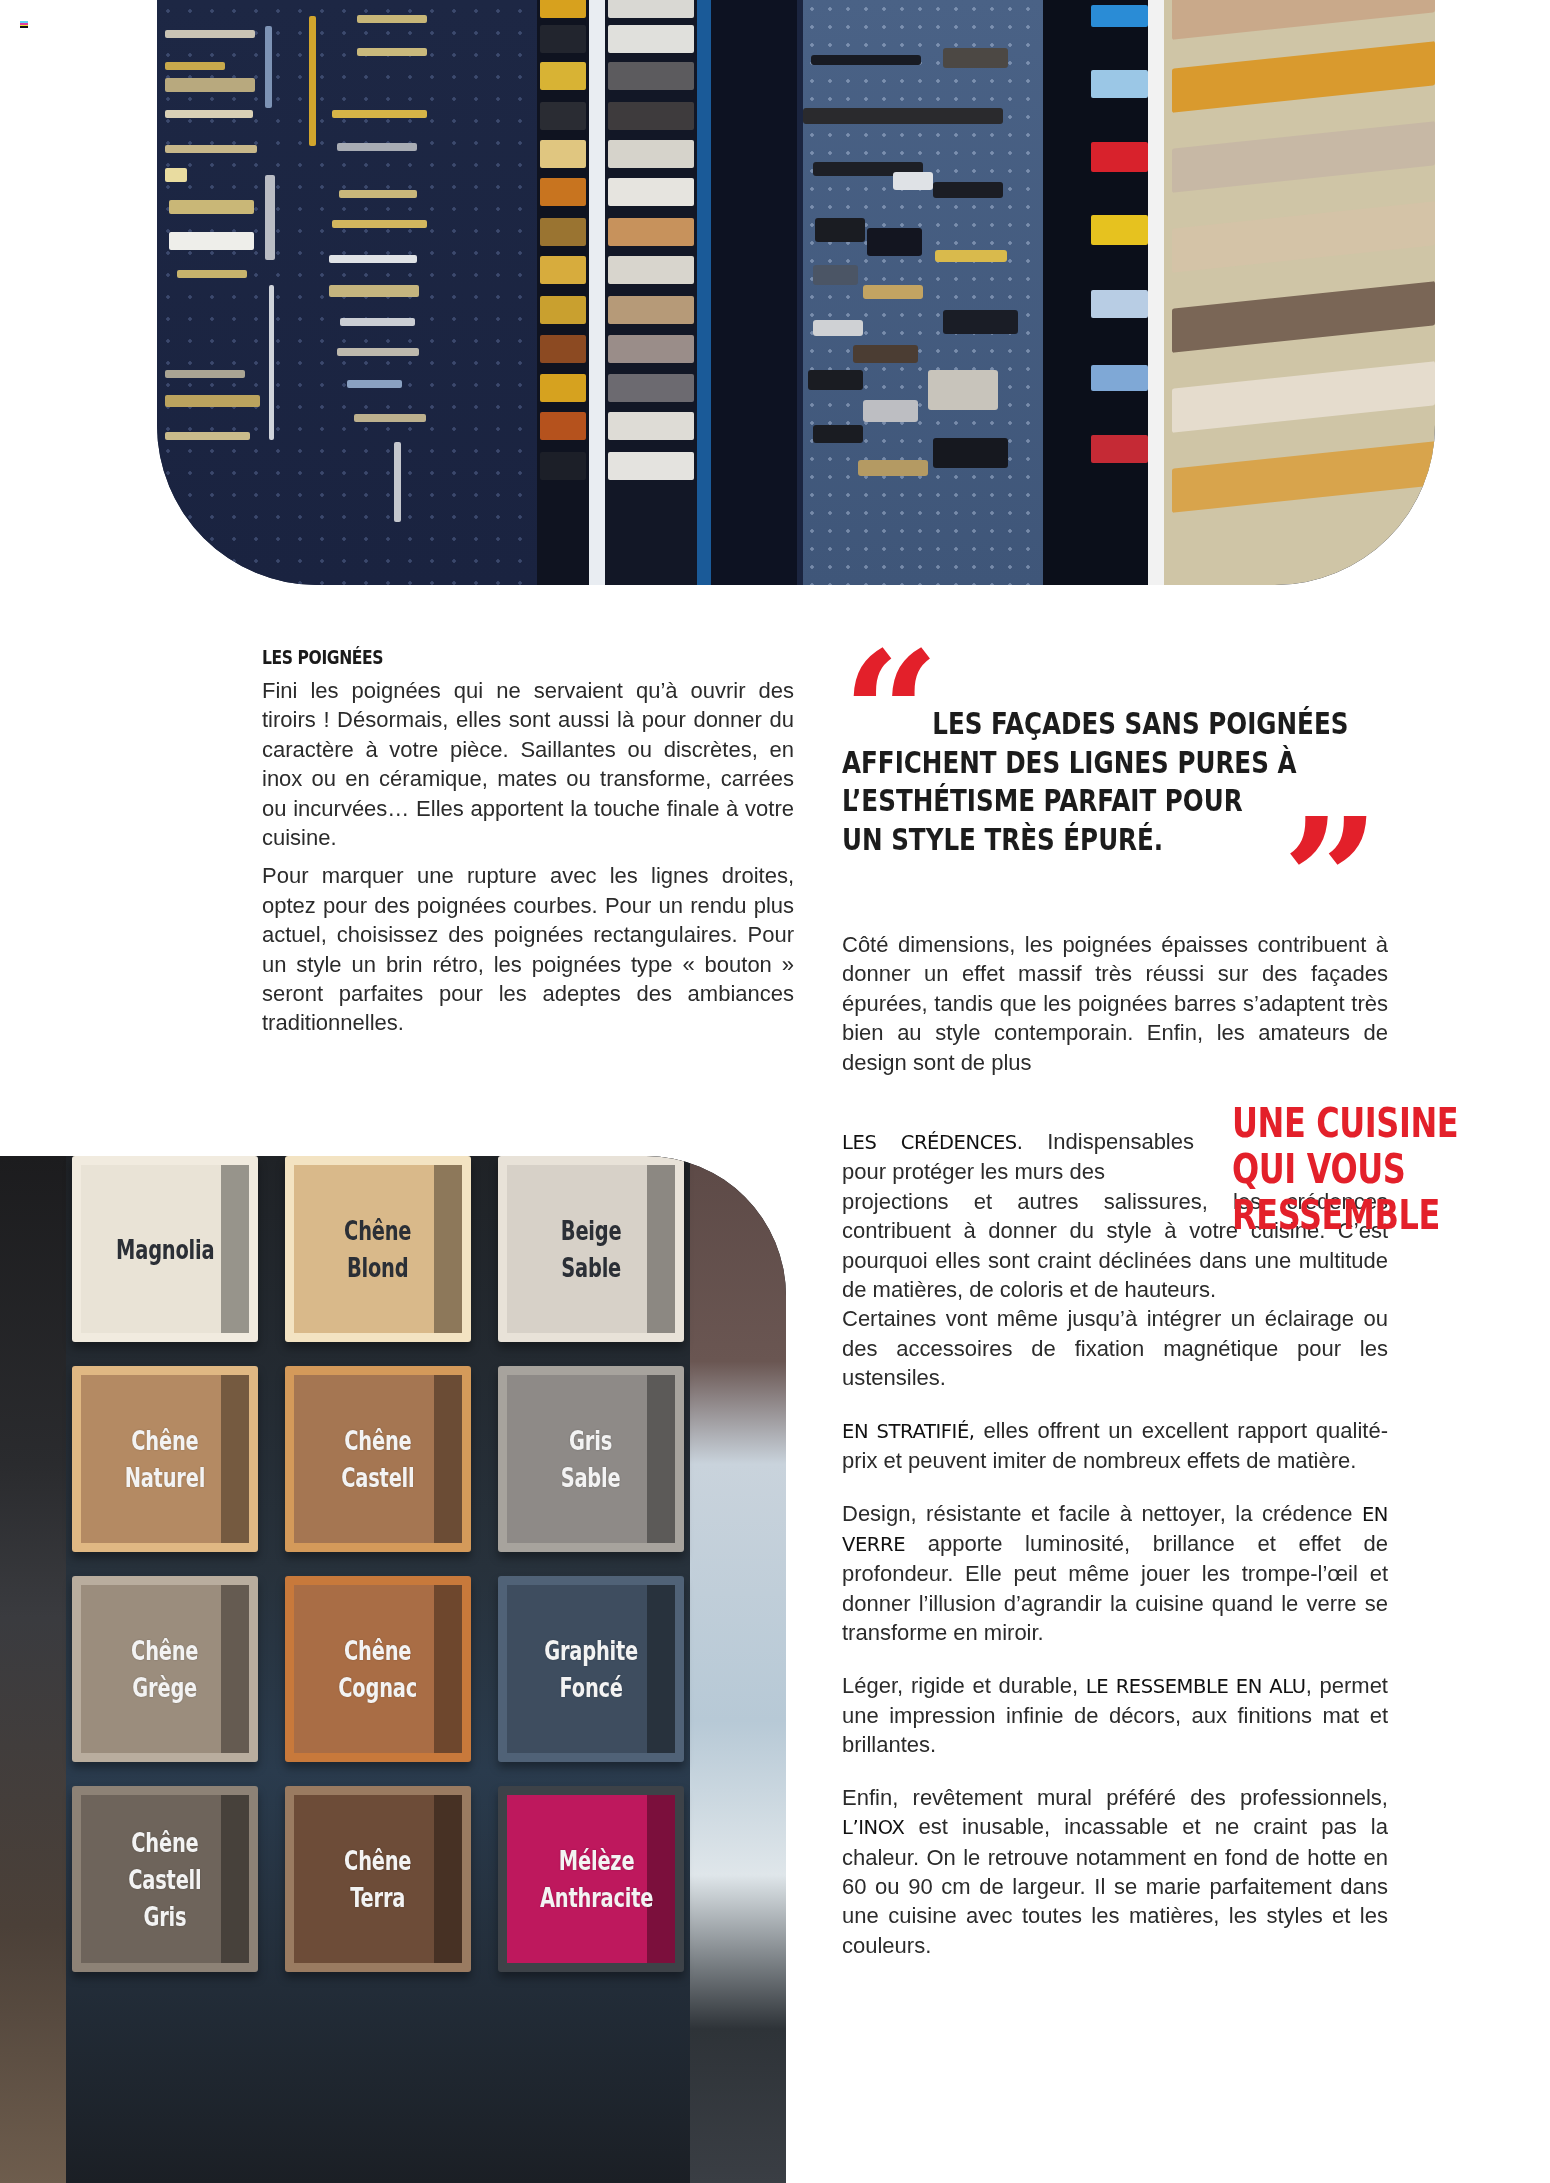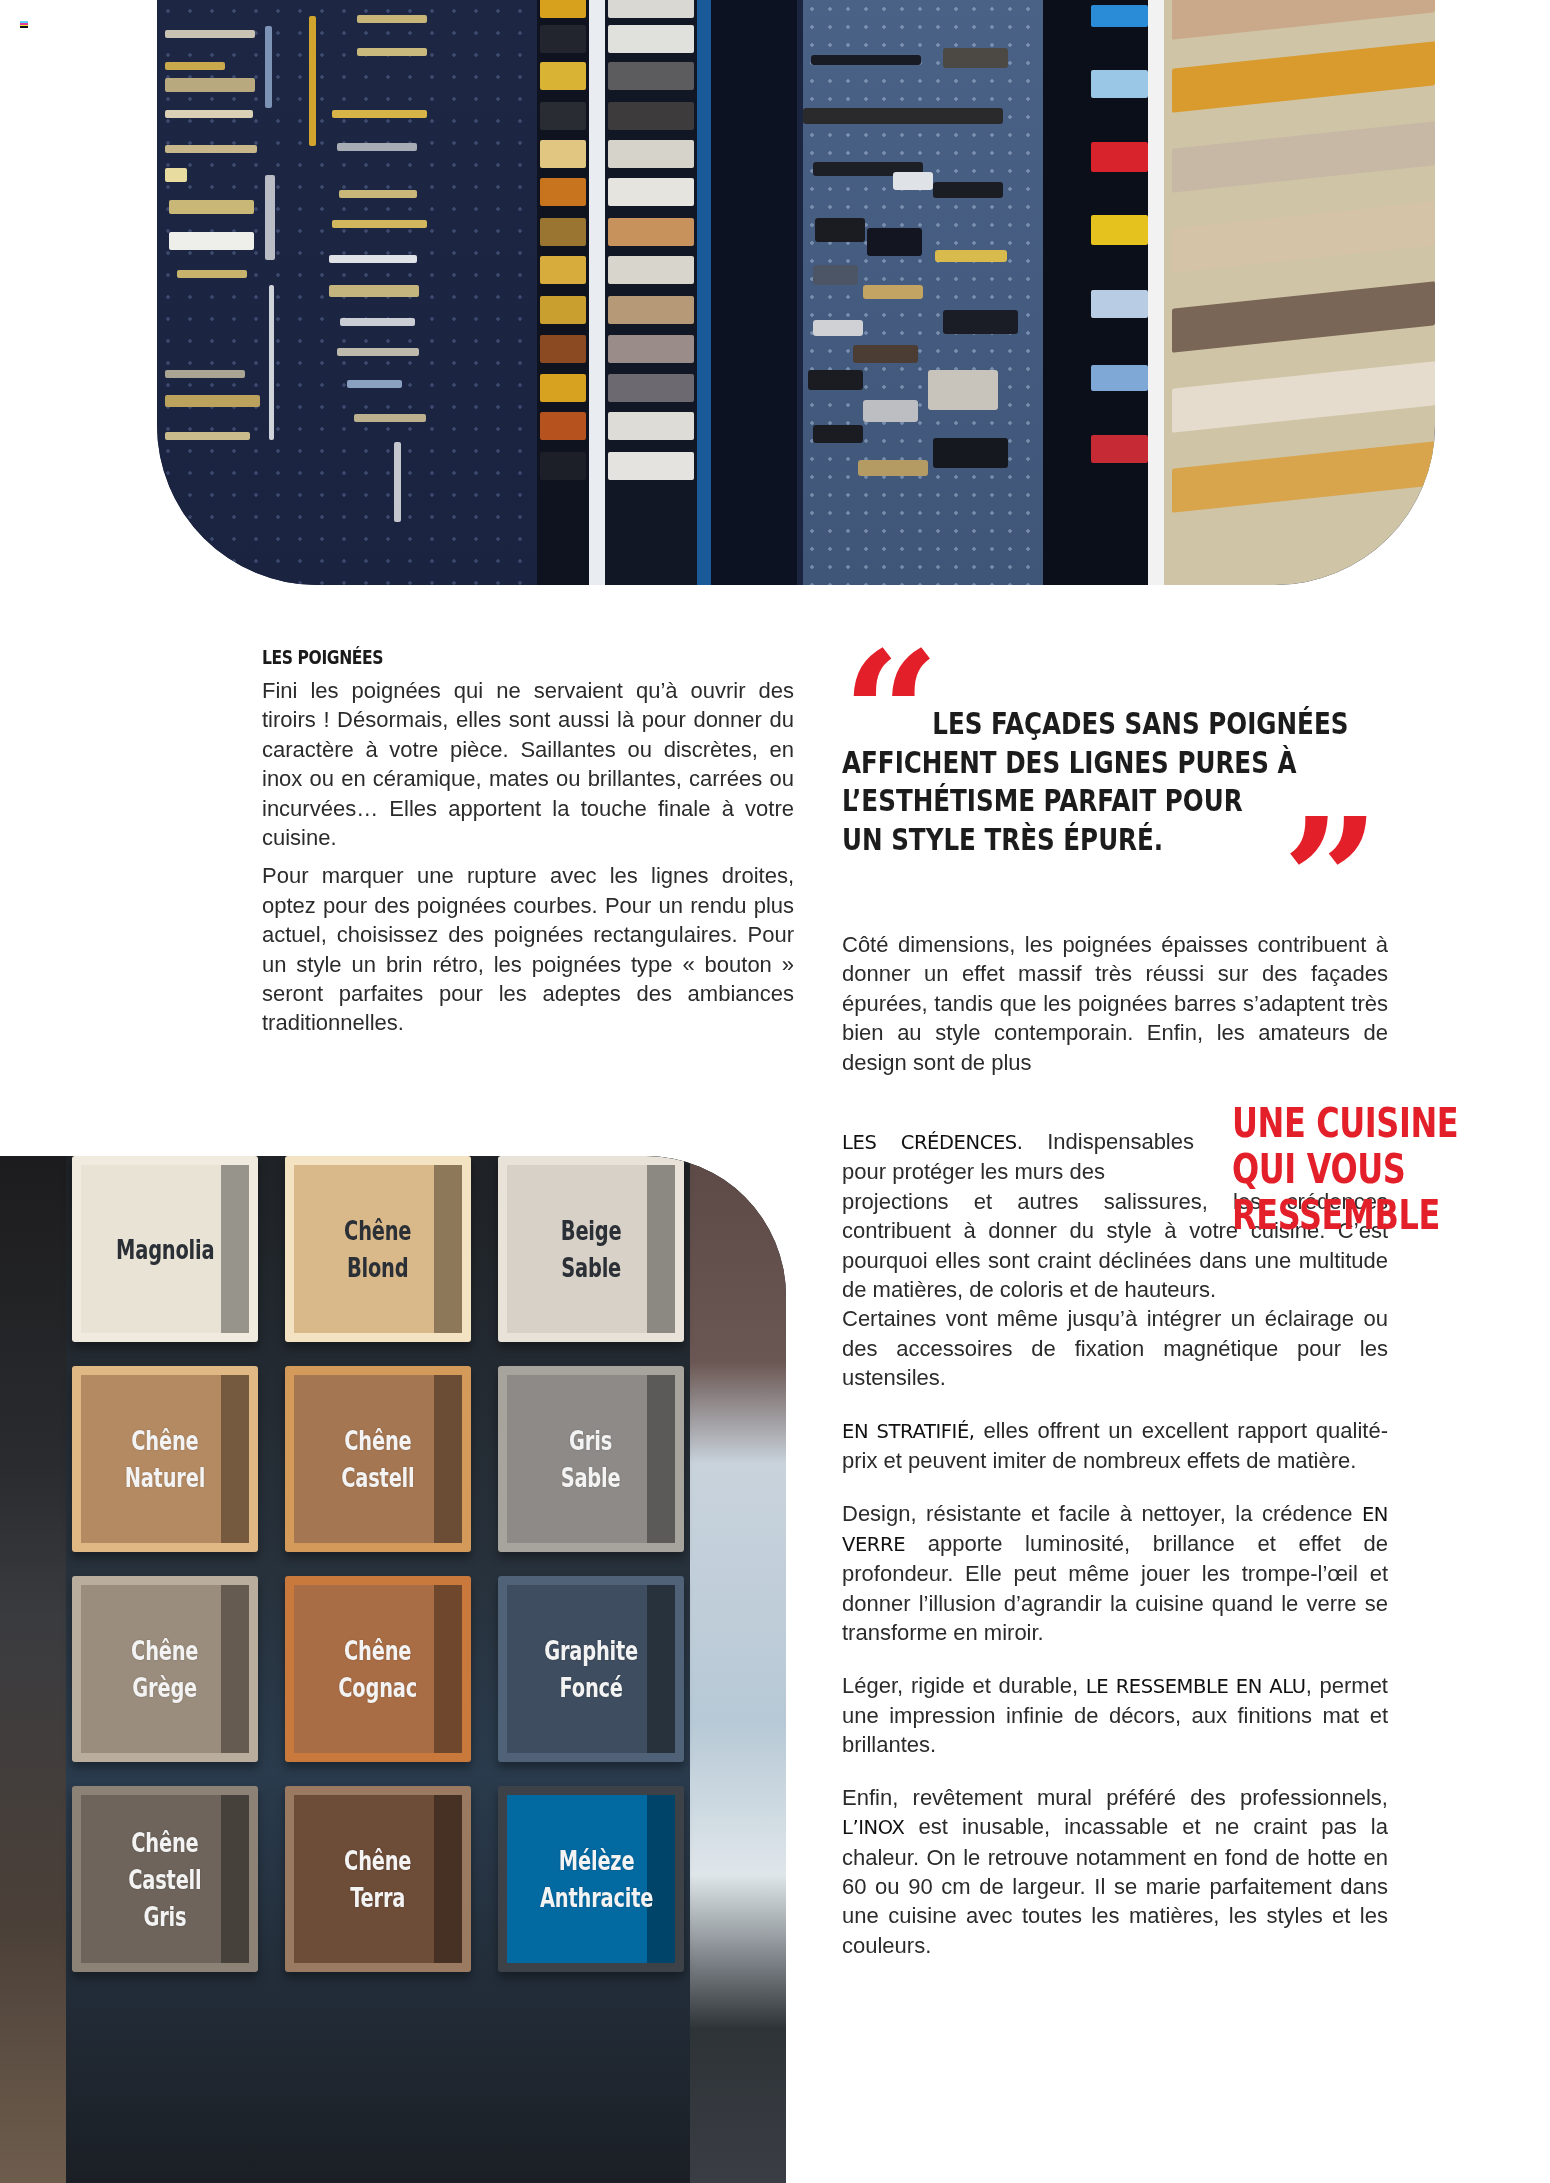--- a/index.html
+++ b/index.html
@@ -189,21 +189,21 @@
     <div class="shelf" style="top:135px;background:#c7b8a5"></div>
     <div class="shelf" style="top:215px;background:#d4c3a7"></div>
     <div class="shelf" style="top:295px;background:#7a6656"></div>
     <div class="shelf" style="top:375px;background:#e5dccd"></div>
     <div class="shelf" style="top:455px;background:#d8a44c"></div>
   </div>
 </div>
 
 <div class="col-left">
   <h2 class="sec-title">LES POIGNÉES</h2>
-  <p class="para">Fini les poignées qui ne servaient qu’à ouvrir des tiroirs ! Désormais, elles sont aussi là pour donner du caractère à votre pièce. Saillantes ou discrètes, en inox ou en céramique, mates ou brillantes, carrées ou incurvées… Elles apportent la touche finale à votre cuisine.</p>
+  <p class="para">Fini les poignées qui ne servaient qu’à ouvrir des tiroirs ! Désormais, elles sont aussi là pour donner du caractère à votre pièce. Saillantes ou discrètes, en inox ou en céramique, mates ou transforme, carrées ou incurvées… Elles apportent la touche finale à votre cuisine.</p>
   <p class="para">Pour marquer une rupture avec les lignes droites, optez pour des poignées courbes. Pour un rendu plus actuel, choisissez des poignées rectangulaires. Pour un style un brin rétro, les poignées type « bouton » seront parfaites pour les adeptes des ambiances traditionnelles.</p>
 </div>
 
 <div class="quote">
   <div class="q-open">“</div>
   <div class="q-text">
     <div class="l1">LES FAÇADES SANS POIGNÉES</div>
     <div>AFFICHENT DES LIGNES PURES À</div>
     <div>L’ESTHÉTISME PARFAIT POUR</div>
     <div>UN STYLE TRÈS ÉPURÉ.</div>
@@ -275,18 +275,18 @@
       </div>
       <div class="box light-label" style="border-color: rgb(141, 130, 118); background: rgb(110, 100, 91);">
         <span>Chêne
 Castell
 Gris</span>
       </div>
       <div class="box light-label" style="border-color: rgb(154, 123, 97); background: rgb(109, 76, 56);">
         <span>Chêne
 Terra</span>
       </div>
-      <div class="box light-label" style="border-color: rgb(61, 66, 72); background: #0369a1; padding-left: 12px;">
+      <div class="box light-label" style="border-color: rgb(61, 66, 72); background: #be185d; padding-left: 12px;">
         <span>Mélèze
 Anthracite</span>
       </div>
     </div>
 </div>
 
 </body></html>

